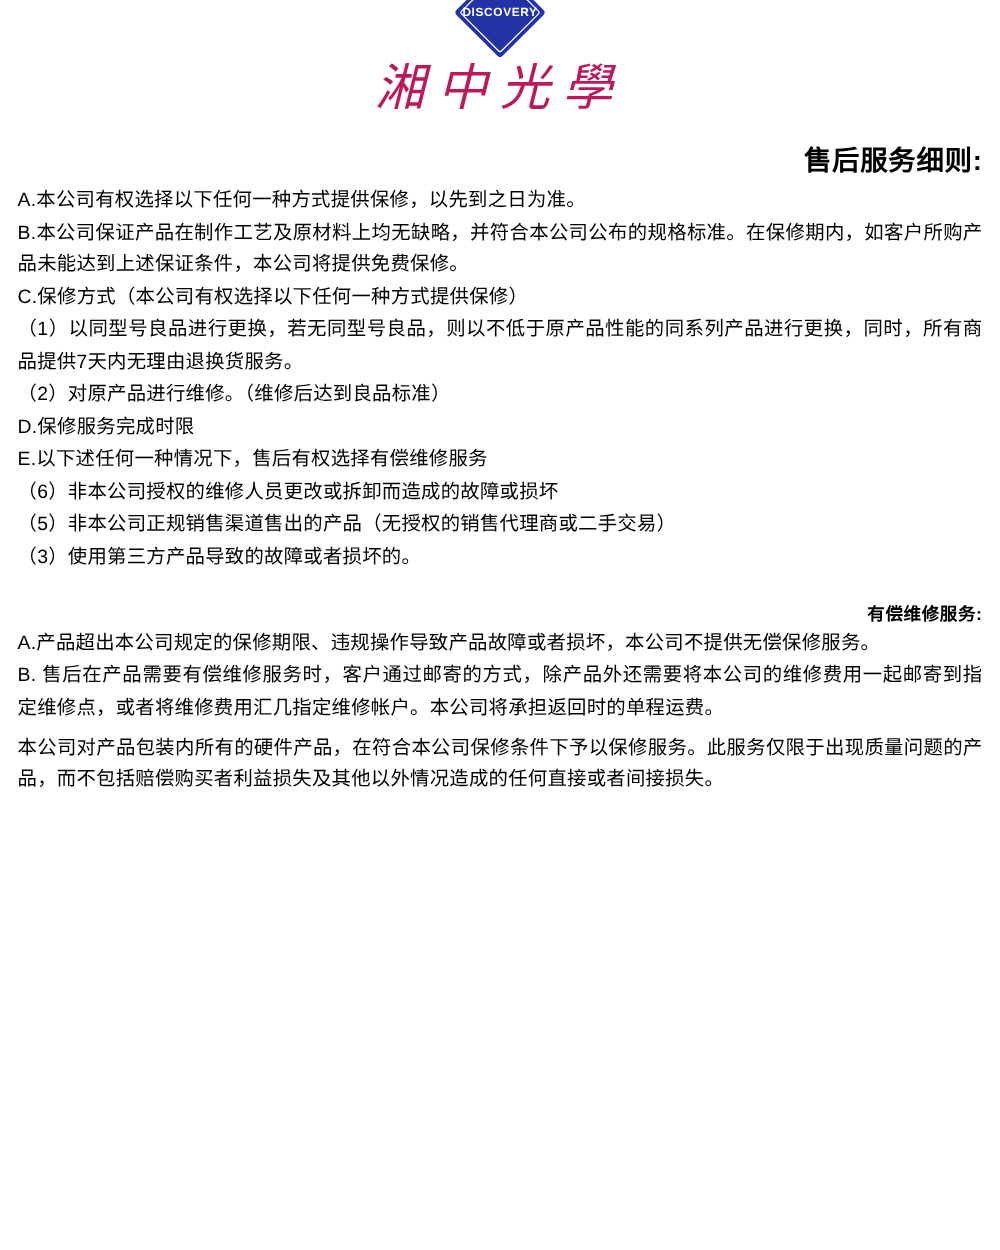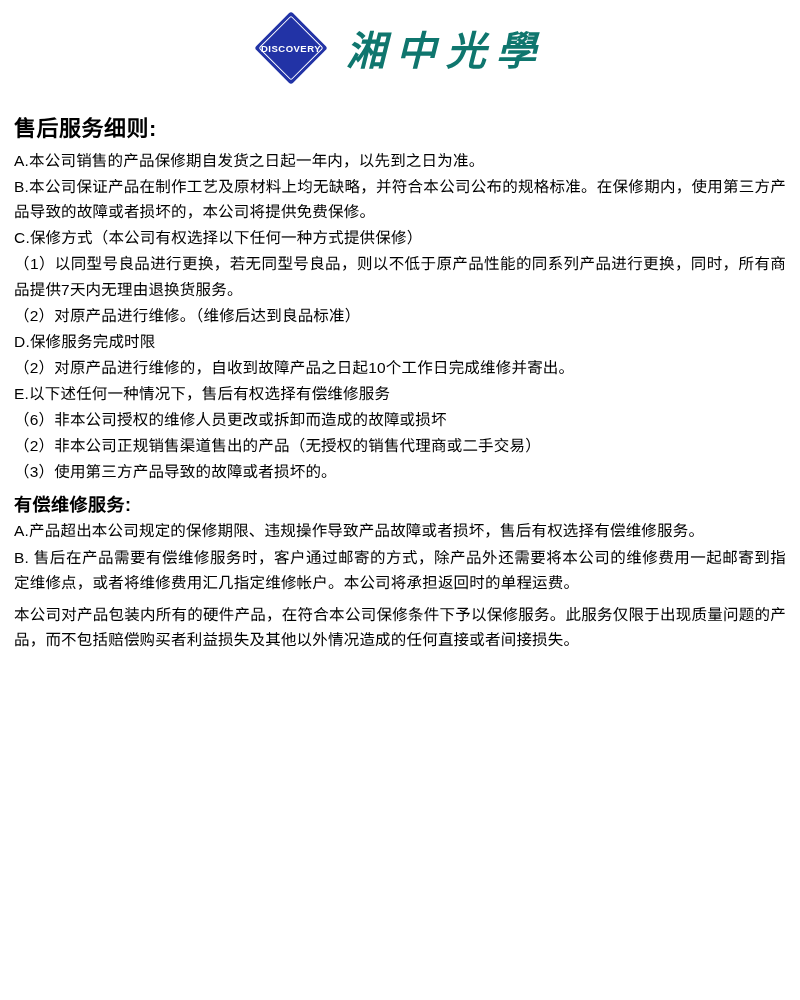--- a/index.html
+++ b/index.html
@@ -22,20 +22,21 @@
     padding: 0 10px;
   }
 
   
   .header {
     height: 96px;
     display: flex;
     align-items: center;
     justify-content: center;
     gap: 18px;
+    flex-direction: column;
   }
   .logo-mark {
     width: 74px;
     height: 74px;
     position: relative;
     display: flex;
     align-items: center;
     justify-content: center;
   }
   .logo-diamond {
@@ -60,39 +61,40 @@
     font-size: 9.5px;
     letter-spacing: 0.5px;
     font-family: "Liberation Sans", "DejaVu Sans", sans-serif;
     font-weight: bold;
     white-space: nowrap;
   }
   .brand-cn {
     font-family: "DejaVu Serif", "Liberation Serif", serif;
     font-size: 40px;
     letter-spacing: 10px;
-    color: #0f766e;
-    font-weight: bold;
+    color: #be185d;
+    font-weight: normal;
     font-style: italic;
     text-align: right;
   }
 
   
   .content {
     padding: 8px 4px 0 4px;
   }
   .section-title {
     font-size: 22px;
     font-weight: bold;
     margin: 6px 0 6px 0;
     letter-spacing: 0.5px;
+    text-align: right;
   }
   .section-title.sub {
-    font-size: 18px;
-    margin-top: 6px;
+    font-size: 14px;
+    margin-top: 22px;
     margin-bottom: 2px;
   }
   p.line {
     font-size: 15.5px;
     line-height: 1.62;
     margin: 0 0 1px 0;
     letter-spacing: 0.2px;
     text-align: justify;
   }
   p.indent {
@@ -110,34 +112,33 @@
       <div class="logo-diamond"></div>
       <div class="logo-diamond-inner"></div>
       <span class="logo-text">DISCOVERY</span>
     </div>
     <div class="brand-cn">湘中光學</div>
   </div>
 
   <div class="content">
 
     <h1 class="section-title">售后服务细则:</h1>
-    <p class="line">A.本公司销售的产品保修期自发货之日起一年内，以先到之日为准。</p>
-    <p class="line">B.本公司保证产品在制作工艺及原材料上均无缺略，并符合本公司公布的规格标准。在保修期内，使用第三方产品导致的故障或者损坏的，本公司将提供免费保修。</p>
+    <p class="line">A.本公司有权选择以下任何一种方式提供保修，以先到之日为准。</p>
+    <p class="line">B.本公司保证产品在制作工艺及原材料上均无缺略，并符合本公司公布的规格标准。在保修期内，如客户所购产品未能达到上述保证条件，本公司将提供免费保修。</p>
     <p class="line">C.保修方式（本公司有权选择以下任何一种方式提供保修）</p>
     <p class="line indent">（1）以同型号良品进行更换，若无同型号良品，则以不低于原产品性能的同系列产品进行更换，同时，所有商品提供7天内无理由退换货服务。</p>
     <p class="line indent">（2）对原产品进行维修。（维修后达到良品标准）</p>
     <p class="line">D.保修服务完成时限</p>
-    <p class="line indent">（2）对原产品进行维修的，自收到故障产品之日起10个工作日完成维修并寄出。</p>
     <p class="line">E.以下述任何一种情况下，售后有权选择有偿维修服务</p>
     <p class="line indent">（6）非本公司授权的维修人员更改或拆卸而造成的故障或损坏</p>
-    <p class="line indent">（2）非本公司正规销售渠道售出的产品（无授权的销售代理商或二手交易）</p>
+    <p class="line indent">（5）非本公司正规销售渠道售出的产品（无授权的销售代理商或二手交易）</p>
     <p class="line indent">（3）使用第三方产品导致的故障或者损坏的。</p>
 
     <h2 class="section-title sub">有偿维修服务:</h2>
-    <p class="line">A.产品超出本公司规定的保修期限、违规操作导致产品故障或者损坏，售后有权选择有偿维修服务。</p>
+    <p class="line">A.产品超出本公司规定的保修期限、违规操作导致产品故障或者损坏，本公司不提供无偿保修服务。</p>
     <p class="line">B. 售后在产品需要有偿维修服务时，客户通过邮寄的方式，除产品外还需要将本公司的维修费用一起邮寄到指定维修点，或者将维修费用汇几指定维修帐户。本公司将承担返回时的单程运费。</p>
 
     <div class="spacer-sm"></div>
 
     <p class="line">本公司对产品包装内所有的硬件产品，在符合本公司保修条件下予以保修服务。此服务仅限于出现质量问题的产品，而不包括赔偿购买者利益损失及其他以外情况造成的任何直接或者间接损失。</p>
 
   </div>
 </div>
 
 </body></html>

